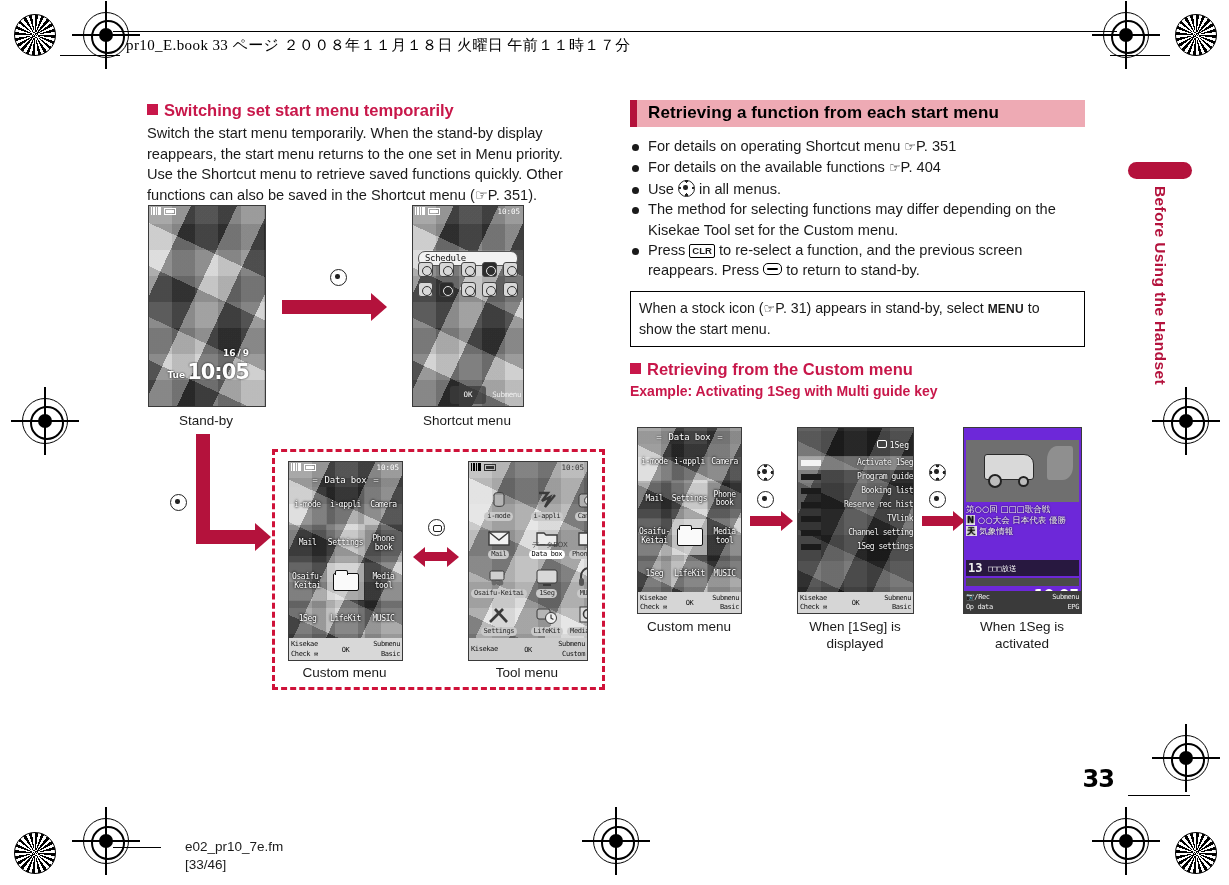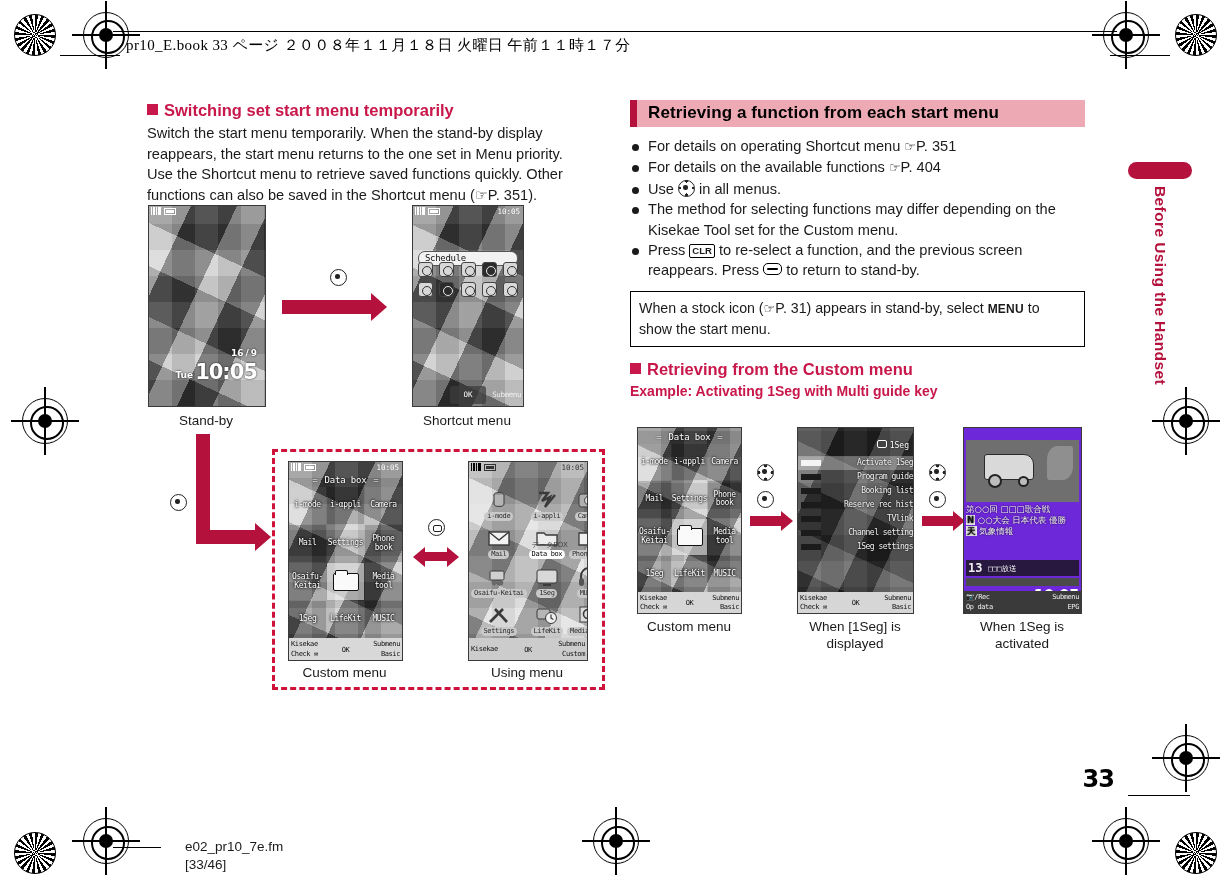--- a/index.html
+++ b/index.html
@@ -85,21 +85,21 @@
     background-color:#8a8a8a;
     background-image:
       linear-gradient(115deg,rgba(255,255,255,.30) 0 20%,rgba(0,0,0,.25) 20% 42%,rgba(255,255,255,.22) 42% 58%,rgba(0,0,0,.30) 58% 75%,rgba(255,255,255,.18) 75% 100%),
       linear-gradient(25deg,rgba(0,0,0,.28) 0 18%,rgba(255,255,255,.20) 18% 35%,rgba(0,0,0,.22) 35% 55%,rgba(255,255,255,.25) 55% 72%,rgba(0,0,0,.26) 72% 100%),
       repeating-linear-gradient(90deg,rgba(255,255,255,.13) 0 23px,rgba(0,0,0,.13) 23px 46px),
       repeating-linear-gradient(0deg,rgba(0,0,0,.12) 0 26px,rgba(255,255,255,.12) 26px 52px);
     filter:grayscale(1) contrast(1.18);}
   .mosaic.dim{filter:grayscale(1) brightness(.62) contrast(1.1);}
   .mosaic.light{background-color:#b9b9b9;filter:grayscale(1) brightness(1.18) contrast(.8);}
 
-  .standby-time{position:absolute;left:0;right:8px;bottom:22px;text-align:right;color:#fff;
+  .standby-time{position:absolute;left:0;right:16px;bottom:22px;text-align:right;color:#fff;
     font-family:"DejaVu Sans",sans-serif;}
   .standby-time .big{font-size:21px;font-weight:bold;letter-spacing:-1px;
     text-shadow:0 0 2px #000;vertical-align:-1px;}
   .standby-time .sm{font-size:9px;font-weight:bold;text-shadow:0 0 2px #000;margin-right:2px;}
 
   
   .sc-box{position:absolute;left:5px;right:5px;top:36px;height:15px;background:#f2f2f2;
     border-radius:7px;border:1px solid #555;margin-top:9px;}
   .sc-box span{position:absolute;left:6px;top:1px;font-size:9px;color:#111;
     font-family:"DejaVu Sans Mono",monospace;letter-spacing:-.3px;}
@@ -515,21 +515,21 @@
         <div class="bm-lbl">Media tool</div>
       </div>
     </div>
     <div class="softbar" style="background:#cccccc;">
       <div class="sk l" style="color:#111;bottom:6px;"><span>Kisekae</span></div>
       <div class="sk c" style="color:#111;bottom:5px;"><span>OK</span></div>
       <div class="sk r" style="color:#111;bottom:11px;"><span>Submenu</span></div>
       <div class="sk r" style="color:#111;bottom:1px;"><span>Custom</span></div>
     </div>
   </div>
-  <div class="cap" style="left:468px;top:664px;width:118px;">Using menu</div>
+  <div class="cap" style="left:468px;top:664px;width:118px;">Tool menu</div>
 
   <div class="keyicon multi" style="left:428px;top:519px;"></div>
   <div class="dblarrow" style="left:424px;top:552px;width:24px;"></div>
 
   <div class="scr" style="left:637px;top:427px;width:103px;height:185px;">
     <div class="mosaic"></div>
     <div class="cm-title" style="top:3px;">＝ Data box ＝</div>
     <div class="cm-grid" style="top:16px;bottom:21px;">
       <div class="cm-cell">i-mode</div>
       <div class="cm-cell alt">i-αppli</div>

